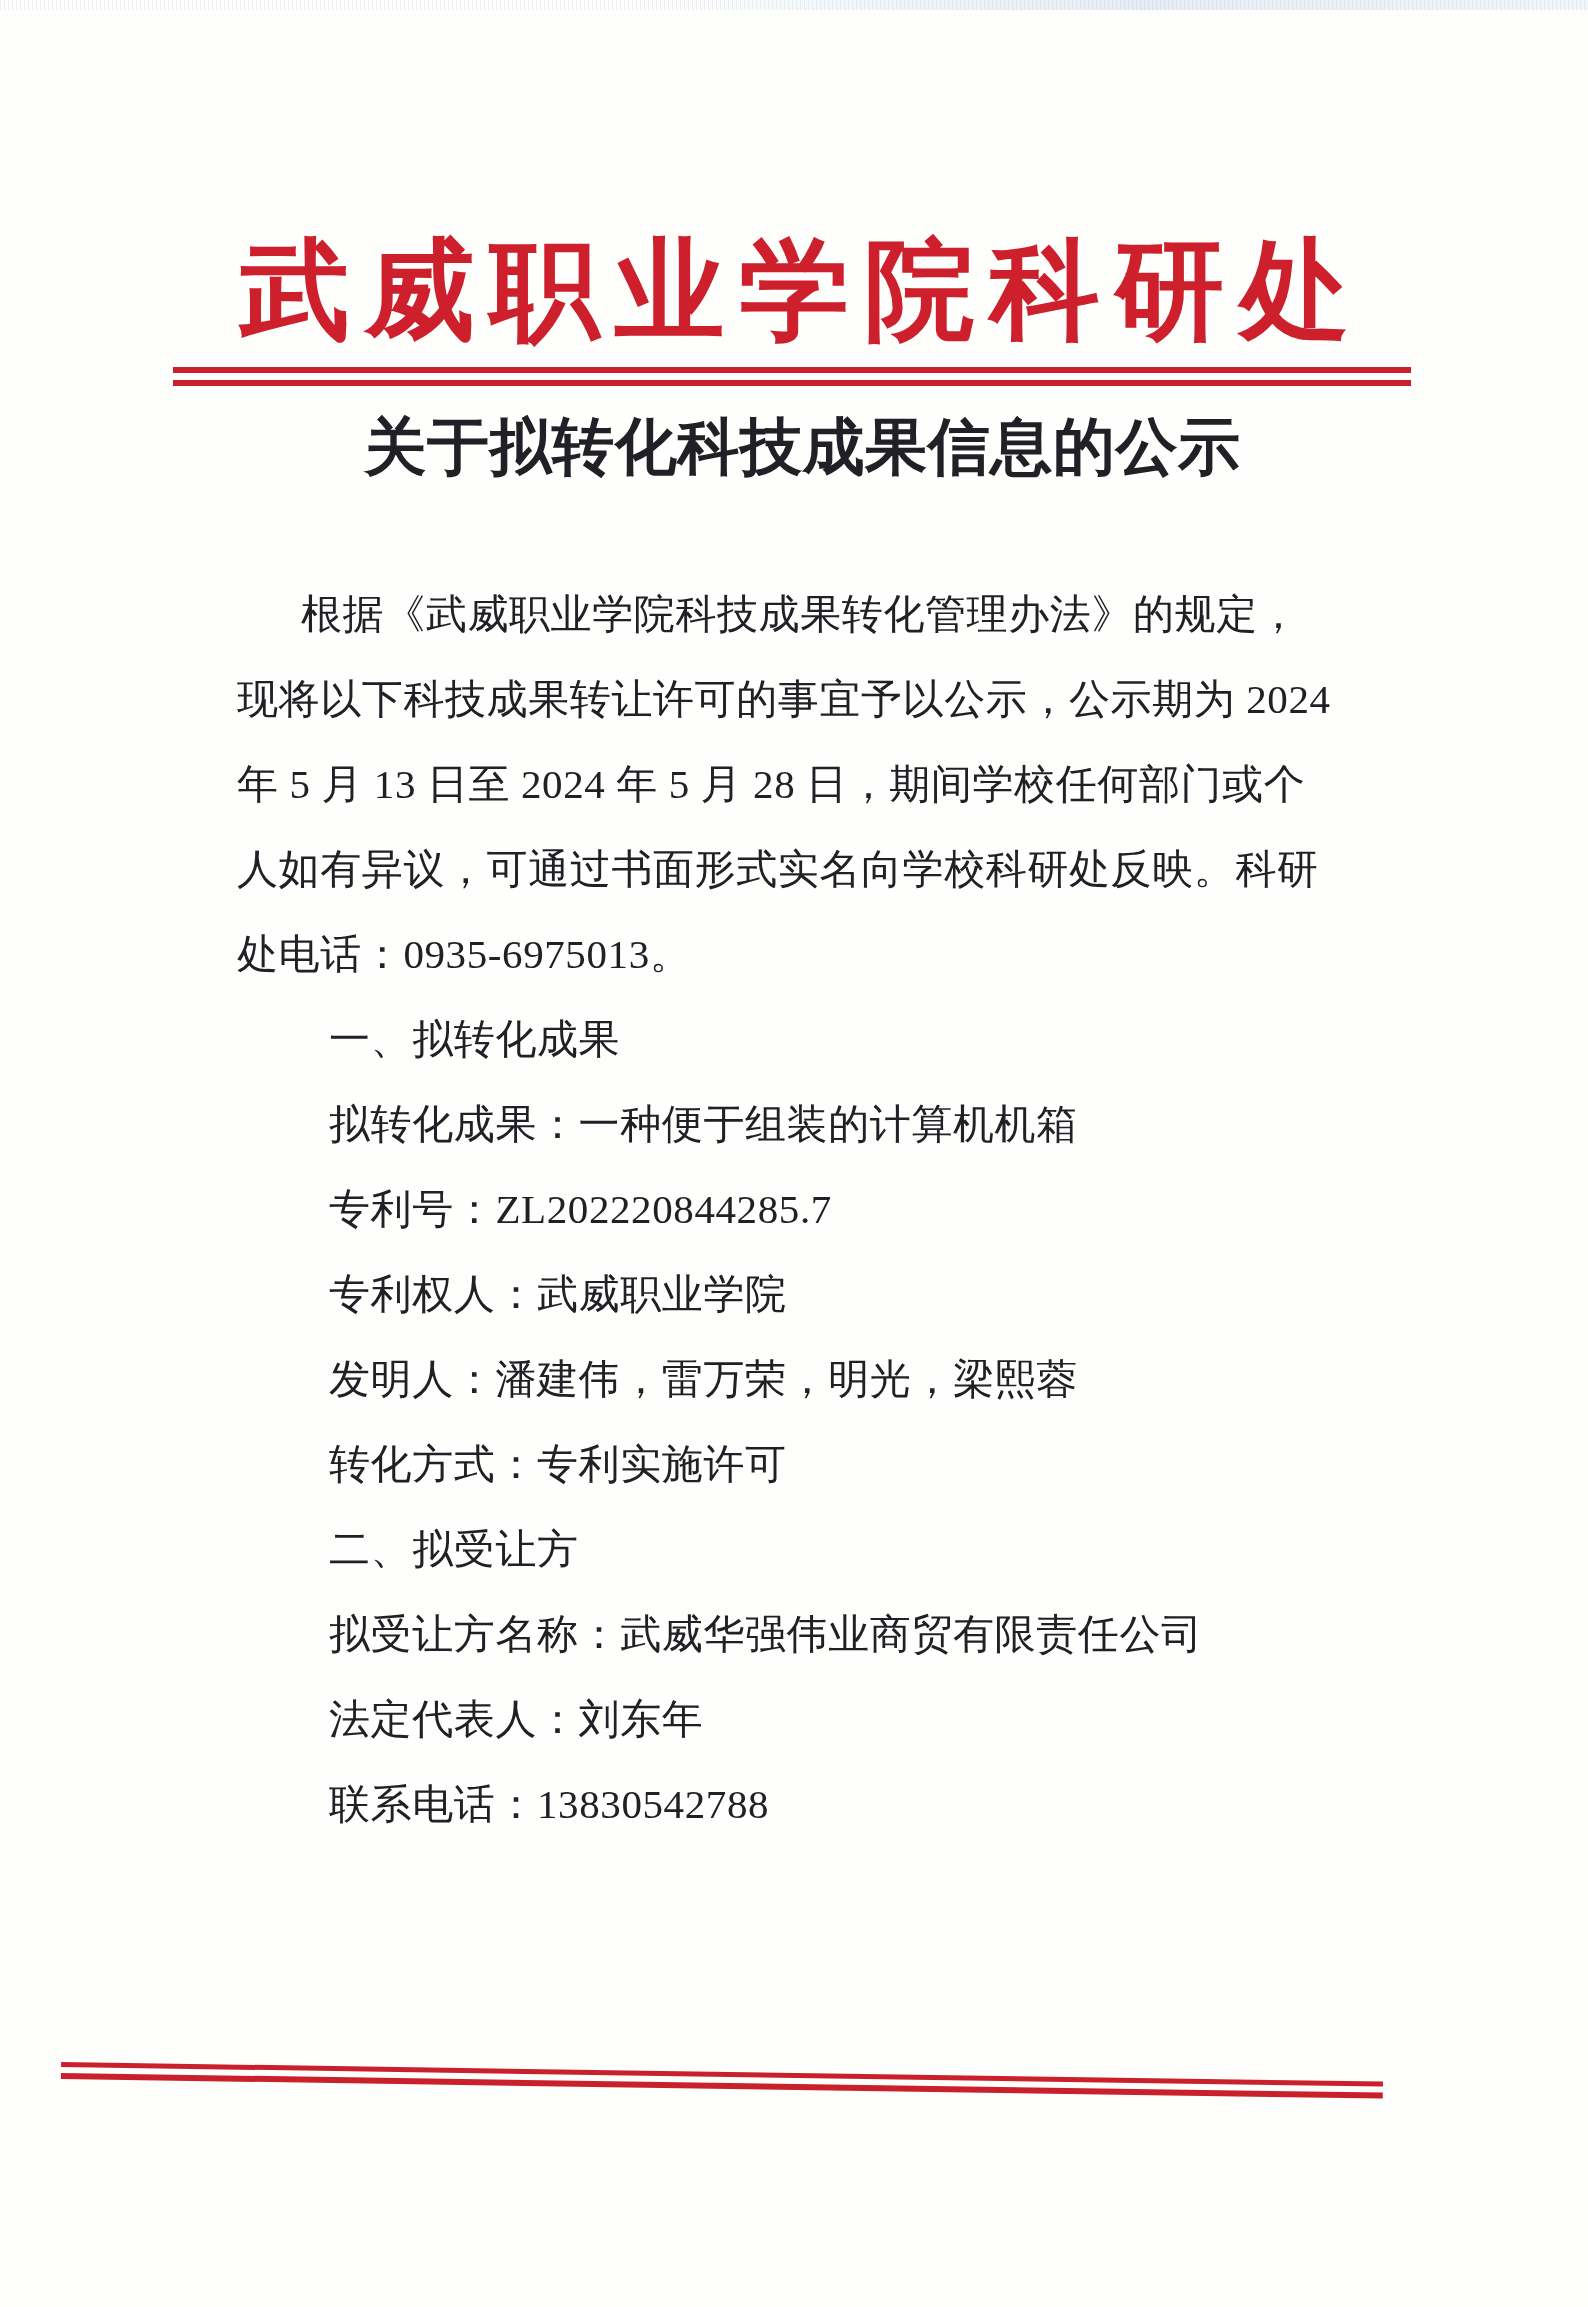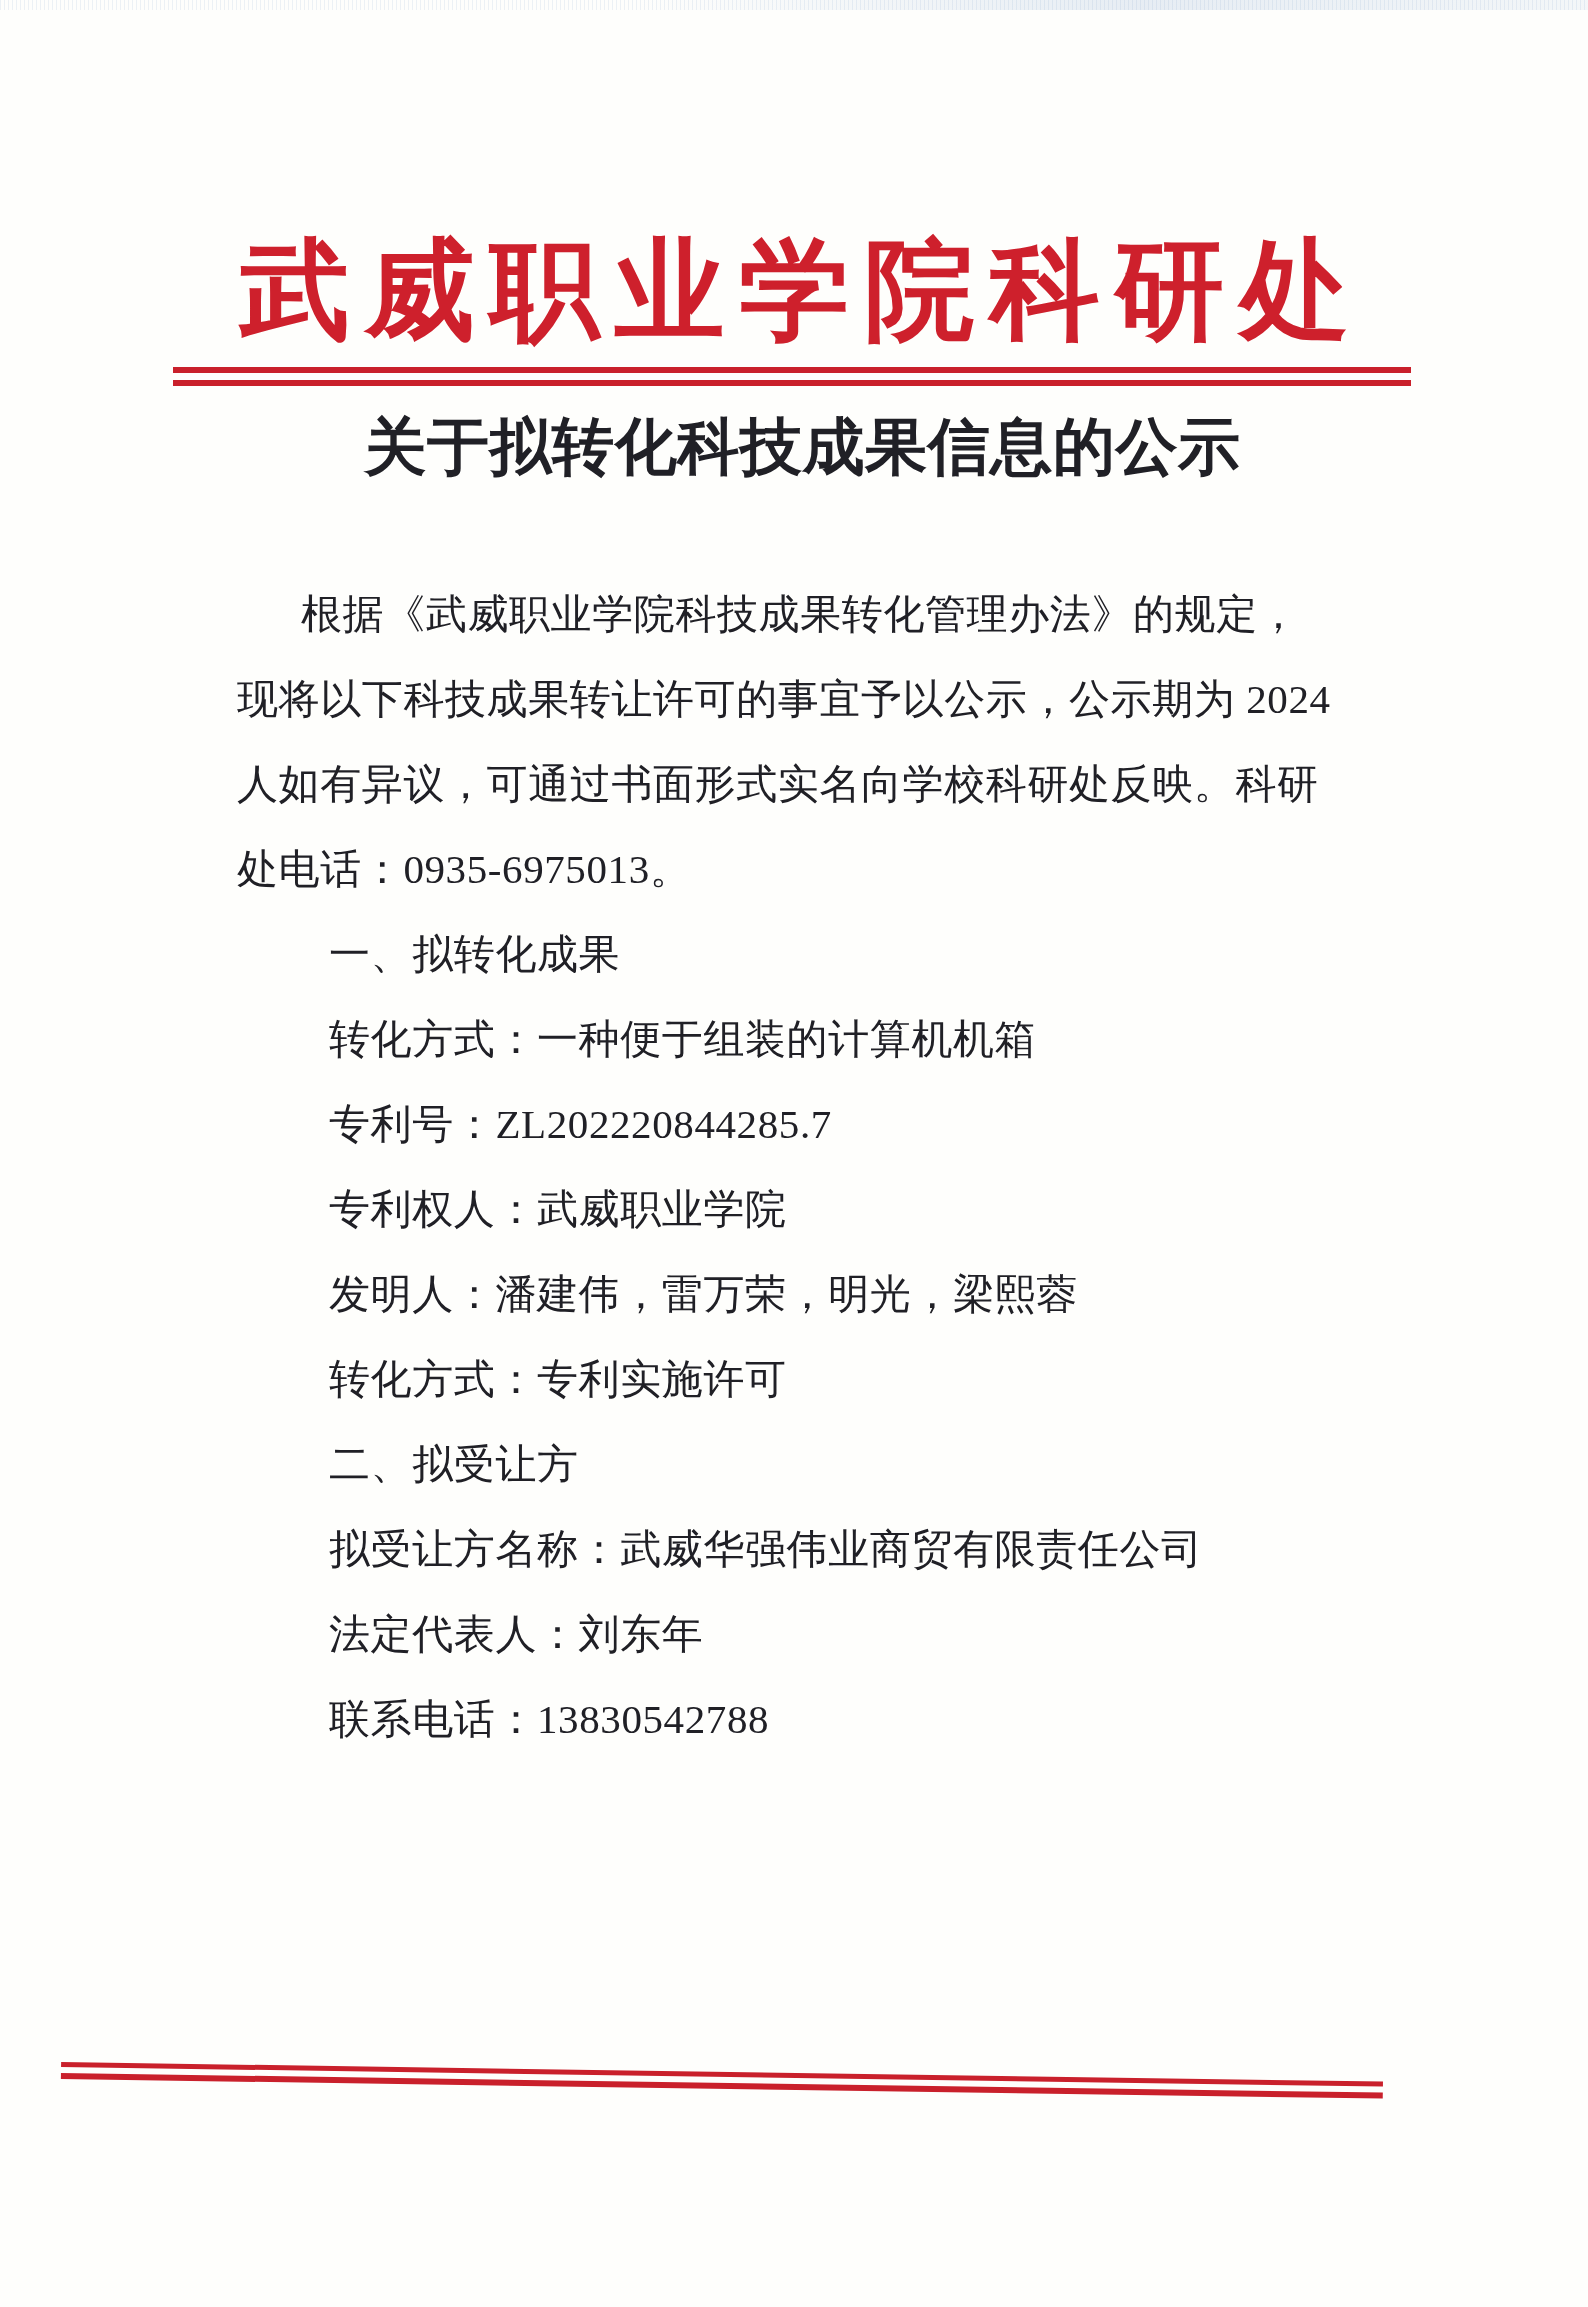--- a/index.html
+++ b/index.html
@@ -92,24 +92,25 @@
 
   <h1 class="org-title">武威职业学院科研处</h1>
 
   <div class="rule rule-top"></div>
 
   <h2 class="doc-title">关于拟转化科技成果信息的公示</h2>
 
   <div class="body-text" id="body-lines">
       <div class="line first">根据《武威职业学院科技成果转化管理办法》的规定，</div>
       <div class="line">现将以下科技成果转让许可的事宜予以公示，公示期为 2024</div>
+      <div class="line">年 5 月 13 日至 2024 年 5 月 28 日，期间学校任何部门或个</div>
       <div class="line">人如有异议，可通过书面形式实名向学校科研处反映。科研</div>
       <div class="line">处电话：0935-6975013。</div>
       <div class="line indent">一、拟转化成果</div>
-      <div class="line indent">转化方式：一种便于组装的计算机机箱</div>
+      <div class="line indent">拟转化成果：一种便于组装的计算机机箱</div>
       <div class="line indent">专利号：ZL202220844285.7</div>
       <div class="line indent">专利权人：武威职业学院</div>
       <div class="line indent">发明人：潘建伟，雷万荣，明光，梁熙蓉</div>
       <div class="line indent">转化方式：专利实施许可</div>
       <div class="line indent">二、拟受让方</div>
       <div class="line indent">拟受让方名称：武威华强伟业商贸有限责任公司</div>
       <div class="line indent">法定代表人：刘东年</div>
       <div class="line indent">联系电话：13830542788</div>
     </div>
 

